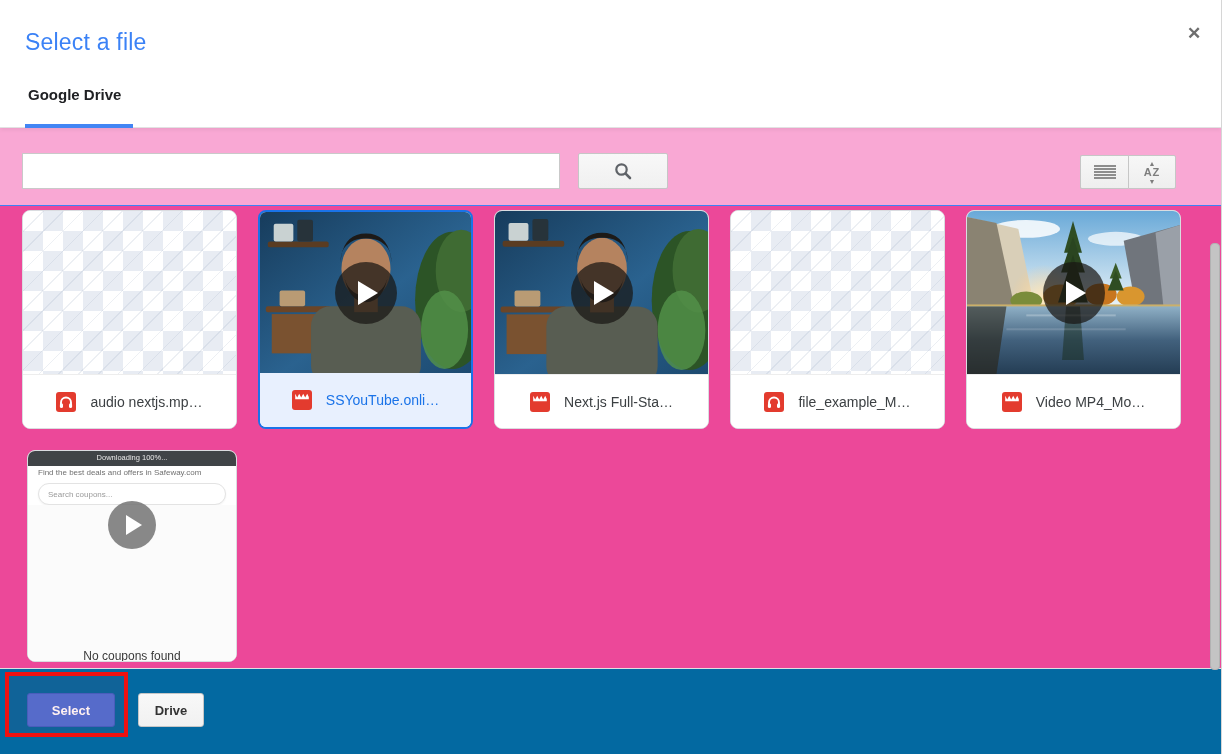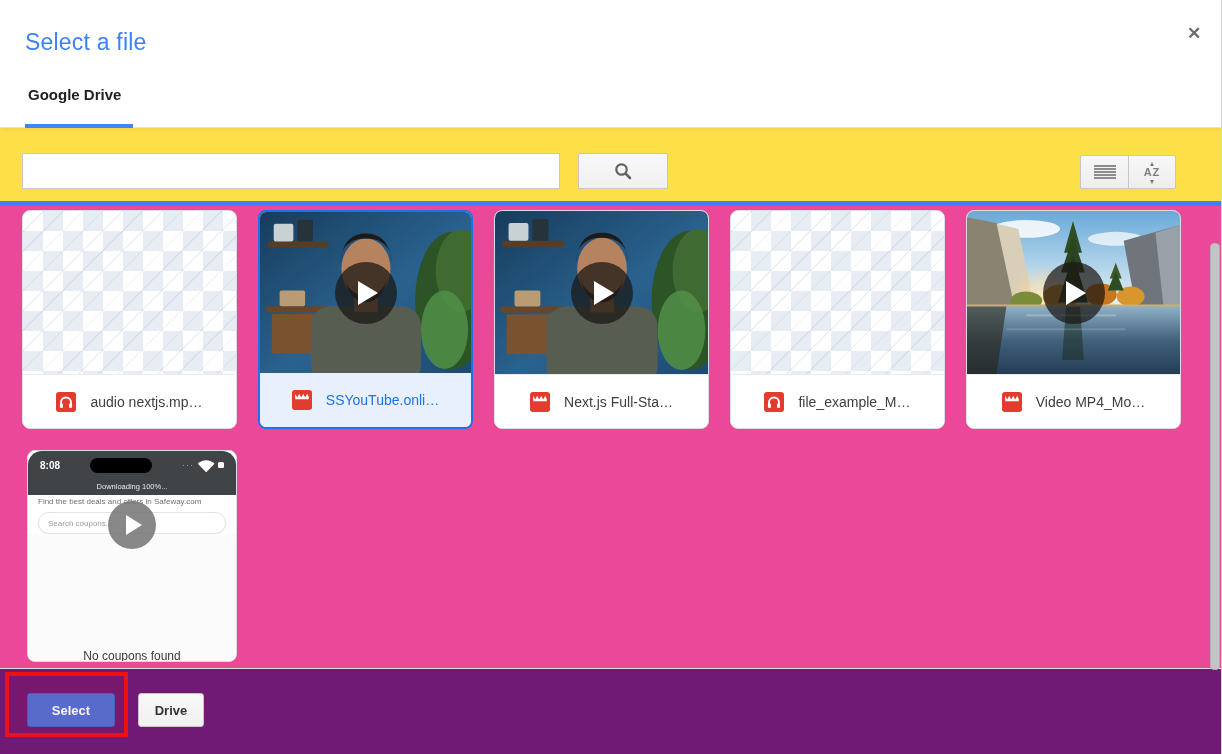--- a/index.html
+++ b/index.html
@@ -8,21 +8,21 @@
   .page { position:relative; width:1222px; height:754px; background:#fff; overflow:hidden; border-right:1px solid #d6d6d6; }
 
   
   .header { position:relative; height:128px; background:#fff; border-bottom:1px solid #e2e2e2; box-shadow:0 2px 4px rgba(0,0,0,.06); z-index:3; }
   .dlg-title { position:absolute; left:25px; top:19px; font-size:23px; color:#3b82f6; letter-spacing:.2px;margin-top:10px; }
   .close-btn { position:absolute; right:15px; top:22px; width:24px; height:24px; border:none; background:none; color:#6e6e6e; font-size:17px; font-weight:bold; cursor:pointer; line-height:24px; text-align:center; }
   .tab { position:absolute; left:28px; top:86px; font-size:15px; font-weight:bold; color:#202124; cursor:pointer; }
   .tab-underline { position:absolute; left:25px; top:124px; width:108px; height:4px; background:#4285f4; }
 
   
-  .toolbar { position:relative; height:78px; background:#fde047; border-bottom:5px solid #3b82f6; z-index:2; }
+  .toolbar { position:relative; height:78px; background:#f9a8d4; border-bottom:1px solid #3b82f6; z-index:2; }
   .search-input { position:absolute; left:22px; top:25px; width:538px; height:36px; border:1px solid #c9c9c9; background:#fff; font-size:14px; padding:0 10px; outline:none; }
   .search-btn { position:absolute; left:578px; top:25px; width:90px; height:36px; border:1px solid #c6c6c6; border-radius:2px; background:linear-gradient(#f8f8f8,#f0f0f0); cursor:pointer; display:flex; align-items:center; justify-content:center; }
   .viewgroup { position:absolute; right:45px; top:27px; display:flex; }
   .view-btn { width:48px; height:34px; border:1px solid #c6c6c6; background:linear-gradient(#f7f7f7,#eee); display:flex; align-items:center; justify-content:center; cursor:pointer; }
   .view-btn:first-child { border-radius:2px 0 0 2px; border-right:none; }
   .view-btn:last-child { border-radius:0 2px 2px 0; }
   .list-glyph { width:22px; height:15px; background:repeating-linear-gradient(#8d8d8d 0 2px, transparent 2px 3px); }
   .sort-glyph { display:flex; flex-direction:column; align-items:center; line-height:1; color:#7d7d7d; }
   .sort-glyph .arr { font-size:7px; }
   .sort-glyph .az { font-size:11px; font-weight:bold; letter-spacing:1px; }
@@ -59,21 +59,21 @@
   .p-dots { color:#9aa0a6; font-size:9px; letter-spacing:1px; }
   .p-batt { width:13px; height:6px; background:#fff; border-radius:1.5px; }
   .p-banner { height:15px; background:#404447; color:#e8e8e8; font-size:7.5px; text-align:center; line-height:13px; }
   .p-head { font-size:16px; font-weight:800; color:#151515; padding:5px 10px 0; letter-spacing:.2px; }
   .p-sub { font-size:8px; color:#707070; padding:2px 10px 0; }
   .p-search { margin:6px 10px 0; height:22px; border:1px solid #e3e3e3; border-radius:12px; background:#fff; box-shadow:0 1px 2px rgba(0,0,0,.05); font-size:8px; color:#9a9a9a; display:flex; align-items:center; padding:0 9px; }
   .p-body { flex:1; background:#fbfbfb; position:relative; }
   .p-empty { position:absolute; left:0; right:0; bottom:-2px; text-align:center; font-size:12px; color:#3a3a3a; }
 
   
-  .footer { position:relative; height:85px; background:#701a75; }
+  .footer { position:relative; height:85px; background:#0369a1; }
   .btn { position:absolute; top:24px; height:34px; border-radius:3px; font-size:13px; font-weight:bold; cursor:pointer; }
   .btn-select { left:27px; width:88px; background:#4d72d6; border:1px solid #3f63c6; color:#fff; }
   .btn-cancel { left:138px; width:66px; background:linear-gradient(#f8f8f8,#f1f1f1); border:1px solid #c6c6c6; color:#333; }
 
   
   .annotation { position:absolute; left:5px; top:672px; width:123px; height:65px; border:4px solid #ee1111; background:rgba(255,0,0,.055); z-index:6; pointer-events:none; }
 
   
   .scroll-thumb { position:absolute; right:1px; top:243px; width:10px; height:427px; background:#c4c4c4; border:1px solid #b2b2b2; border-radius:4px; z-index:4; cursor:grab; }
 </style>
@@ -265,31 +265,20 @@
               <use href="#icon-film"></use>
             </svg>
           <span class="file-label">Video MP4_Mo…</span>
         </div>
       </div>
     </div>
 
     <div class="row row2">
       <div class="card small">
         <div class="thumb phone">
-          <div class="p-status">
-            <span class="p-time">8:08</span>
-            <span class="p-island"></span>
-            <span class="p-sig">
-              <span class="p-dots">···</span>
-              <svg width="11" height="8" viewBox="0 0 11 8">
-                <path d="M0.5 2.8 a7 7 0 0 1 10 0 L5.5 8 Z" fill="#fff"></path>
-              </svg>
-              <span class="p-batt"></span>
-            </span>
-          </div>
           <div class="p-banner">Downloading 100%...</div>
           <div class="p-sub">Find the best deals and offers in Safeway.com</div>
           <div class="p-search">Search coupons...</div>
           <div class="p-body">
             <div class="p-empty">No coupons found</div>
           </div>
           <div class="play gray" style="top:74px;">
               <div class="tri"></div>
             </div>
         </div>

